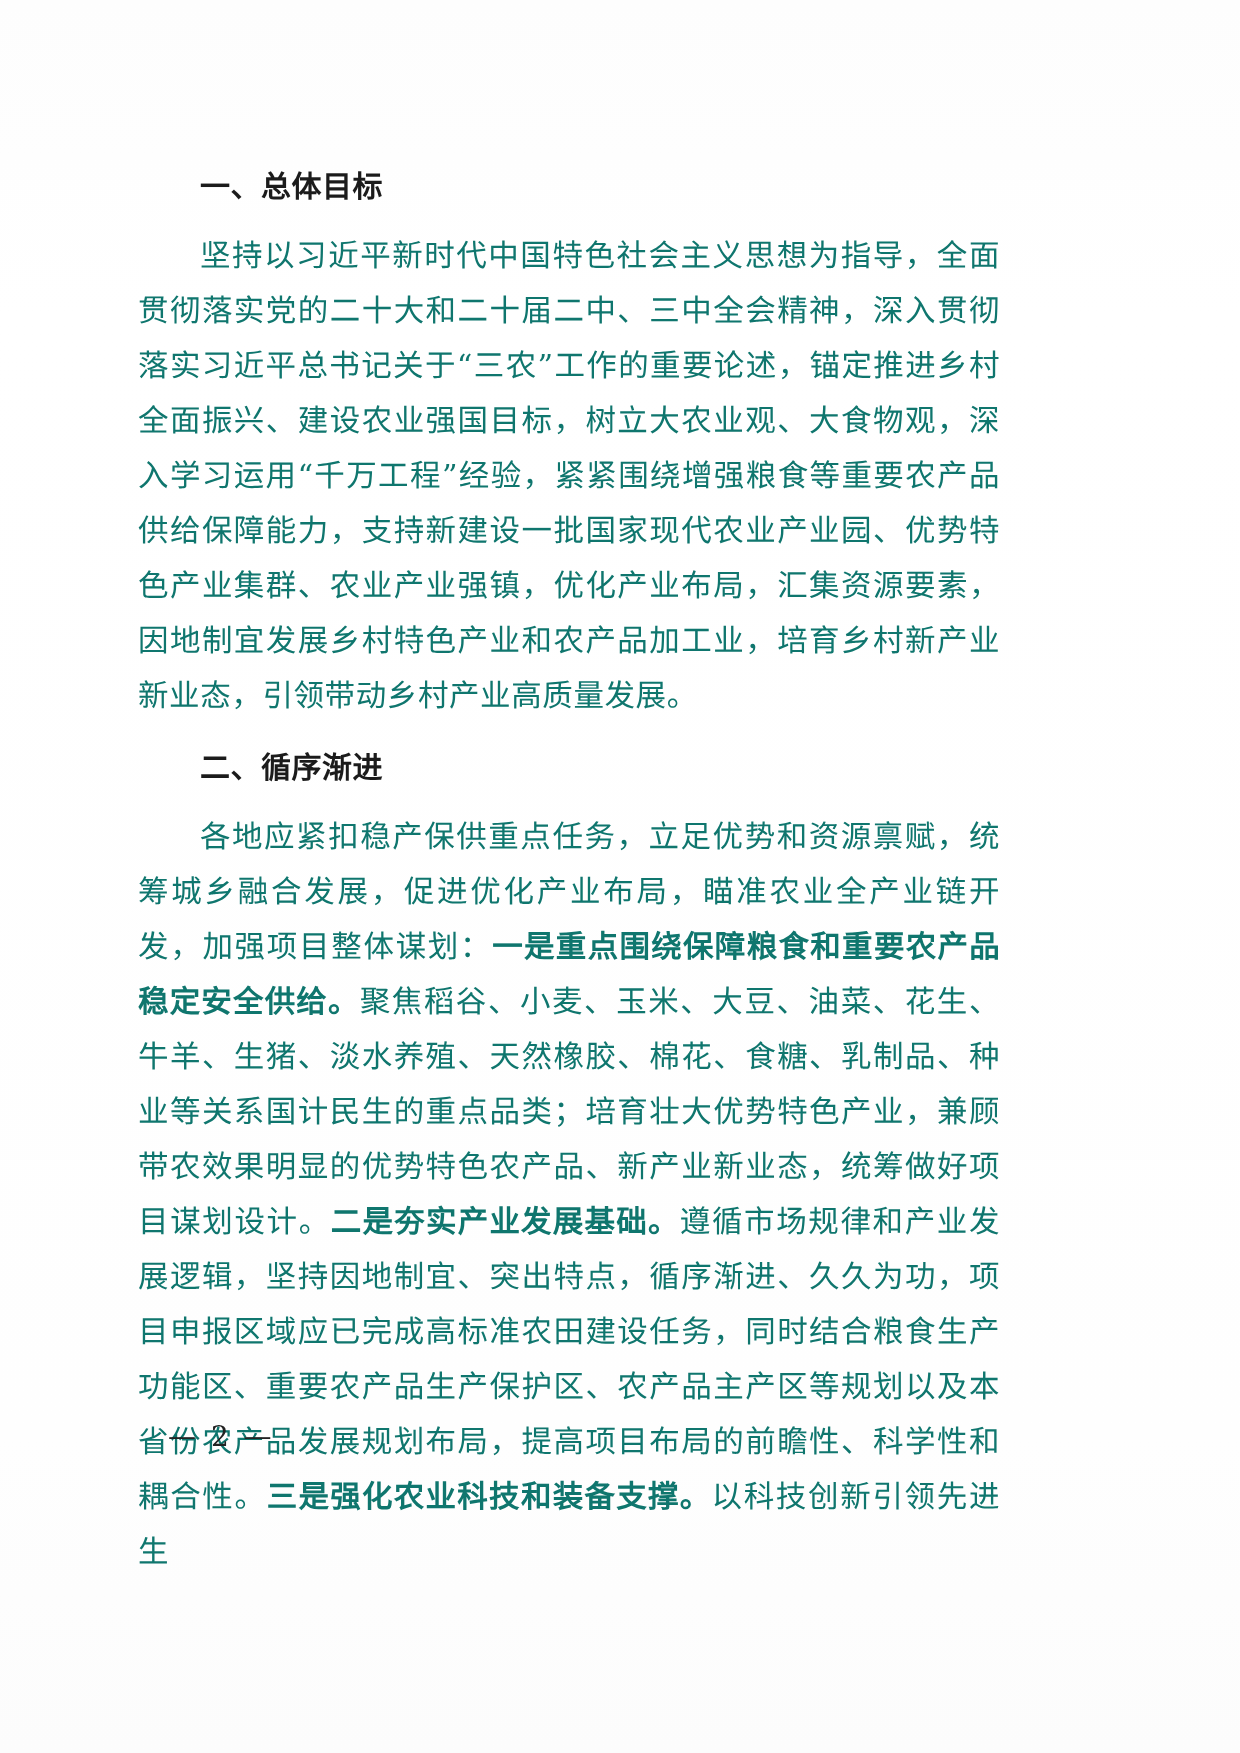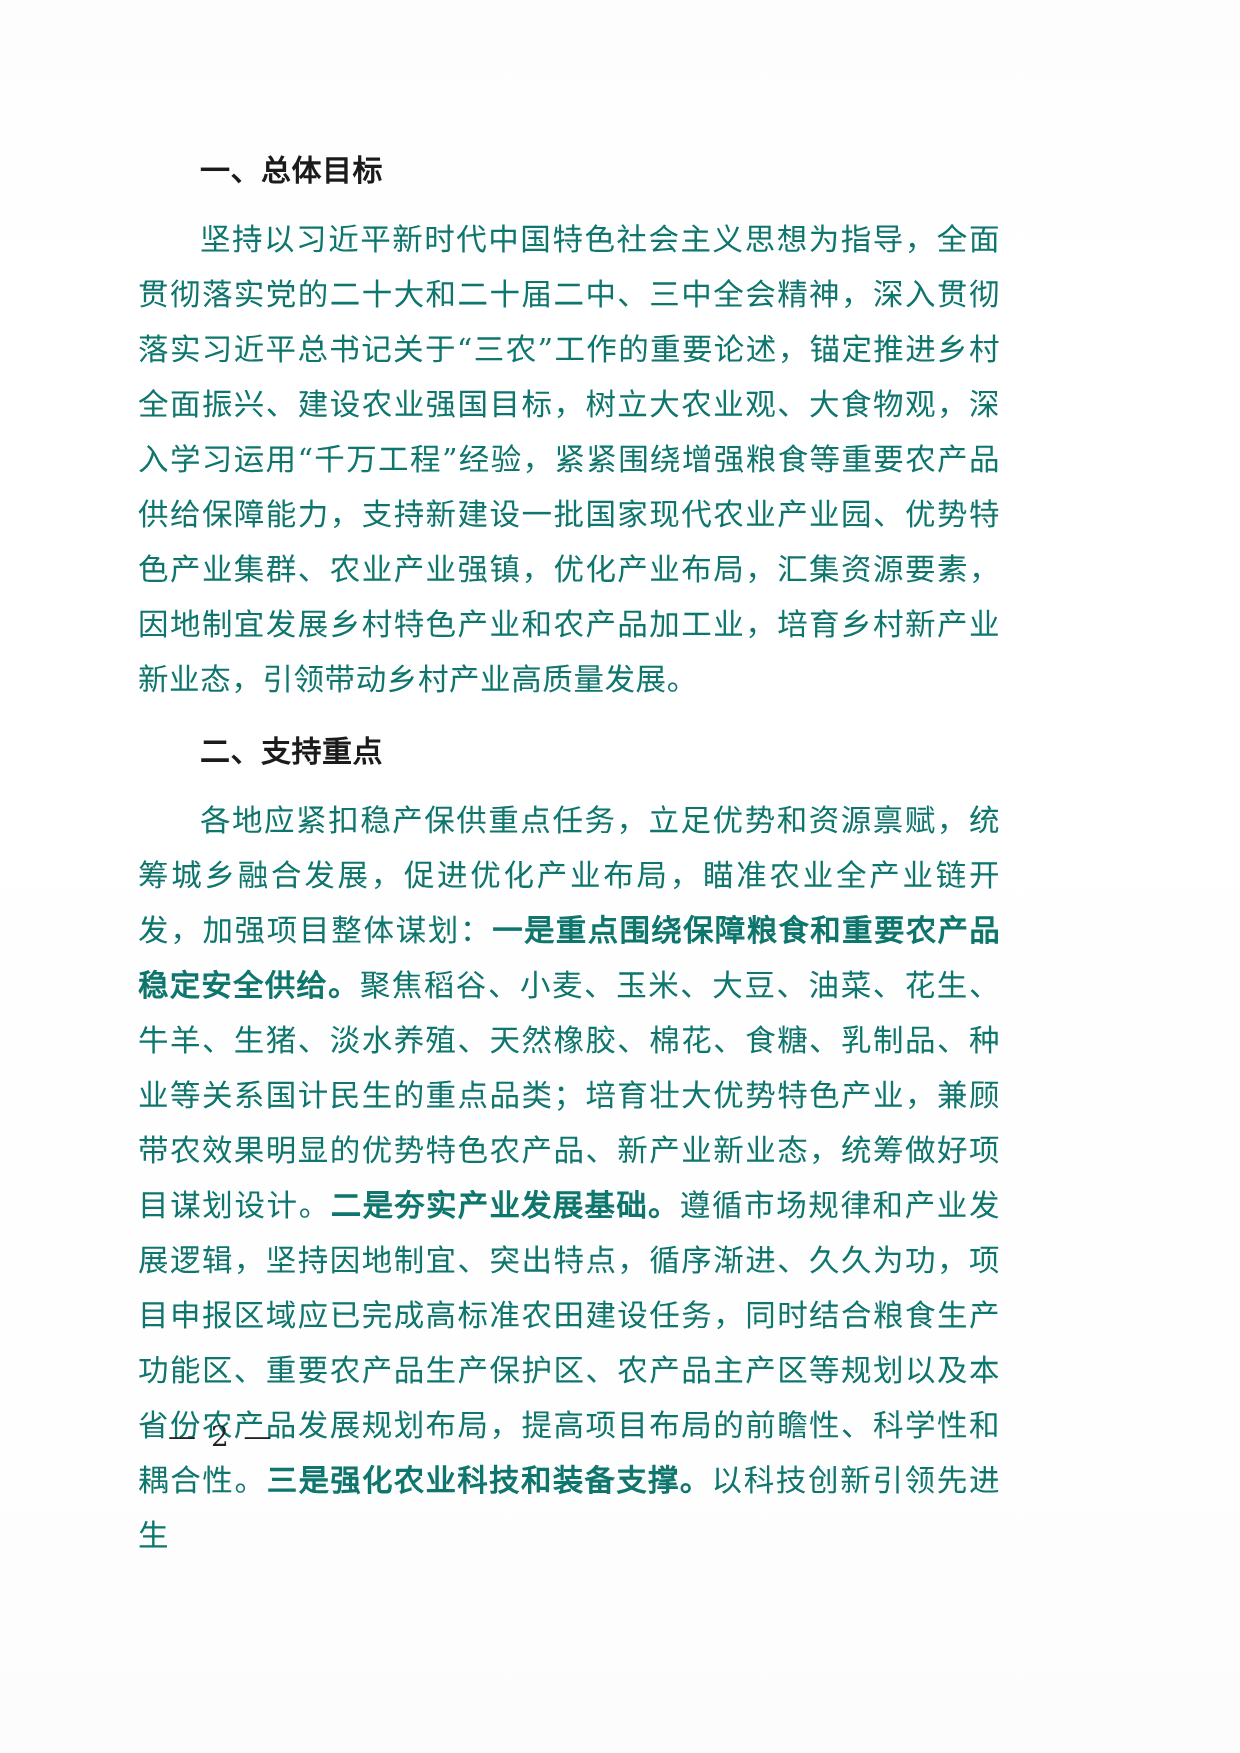--- a/index.html
+++ b/index.html
@@ -24,21 +24,21 @@
     position: absolute;
     inset: 0;
     background:
       linear-gradient(180deg, #fdfdfd 0%, #ffffff 18%, #fefefe 82%, #fcfcfc 100%);
     pointer-events: none;
   }
 
   #content {
     position: absolute;
     left: 138px;
-    top: 156px;
+    top: 172px;
     width: 862px;
   }
 
   .section-heading {
     font-family: "Liberation Sans", "DejaVu Sans", sans-serif;
     font-weight: bold;
     font-size: 30px;
     line-height: 1.0;
     color: #1b1b1b;
     letter-spacing: 0.5px;
@@ -97,21 +97,21 @@
   <div id="paper-surface"></div>
 
   <div id="content">
 
     <h2 class="section-heading heading-1">一、总体目标</h2>
 
     <p class="body-para">
       <span class="run">坚持以习近平新时代中国特色社会主义思想为指导，全面贯彻落实党的二十大和二十届二中、三中全会精神，深入贯彻落实习近平总书记关于“三农”工作的重要论述，锚定推进乡村全面振兴、建设农业强国目标，树立大农业观、大食物观，深入学习运用“千万工程”经验，紧紧围绕增强粮食等重要农产品供给保障能力，支持新建设一批国家现代农业产业园、优势特色产业集群、农业产业强镇，优化产业布局，汇集资源要素，因地制宜发展乡村特色产业和农产品加工业，培育乡村新产业新业态，引领带动乡村产业高质量发展。</span>
     </p>
 
-    <h2 class="section-heading heading-2">二、支持重点</h2>
+    <h2 class="section-heading heading-2">二、循序渐进</h2>
 
     <p class="body-para">
       <span class="run">各地应紧扣稳产保供重点任务，立足优势和资源禀赋，统筹城乡融合发展，促进优化产业布局，瞄准农业全产业链开发，加强项目整体谋划：</span><span class="run strong">一是重点围绕保障粮食和重要农产品稳定安全供给。</span><span class="run">聚焦稻谷、小麦、玉米、大豆、油菜、花生、牛羊、生猪、淡水养殖、天然橡胶、棉花、食糖、乳制品、种业等关系国计民生的重点品类；培育壮大优势特色产业，兼顾带农效果明显的优势特色农产品、新产业新业态，统筹做好项目谋划设计。</span><span class="run strong">二是夯实产业发展基础。</span><span class="run">遵循市场规律和产业发展逻辑，坚持因地制宜、突出特点，循序渐进、久久为功，项目申报区域应已完成高标准农田建设任务，同时结合粮食生产功能区、重要农产品生产保护区、农产品主产区等规划以及本省份农产品发展规划布局，提高项目布局的前瞻性、科学性和耦合性。</span><span class="run strong">三是强化农业科技和装备支撑。</span><span class="run">以科技创新引领先进生</span>
     </p>
 
   </div>
 
   <div id="footer">
     <span id="page-number">— 2 —</span>
   </div>

